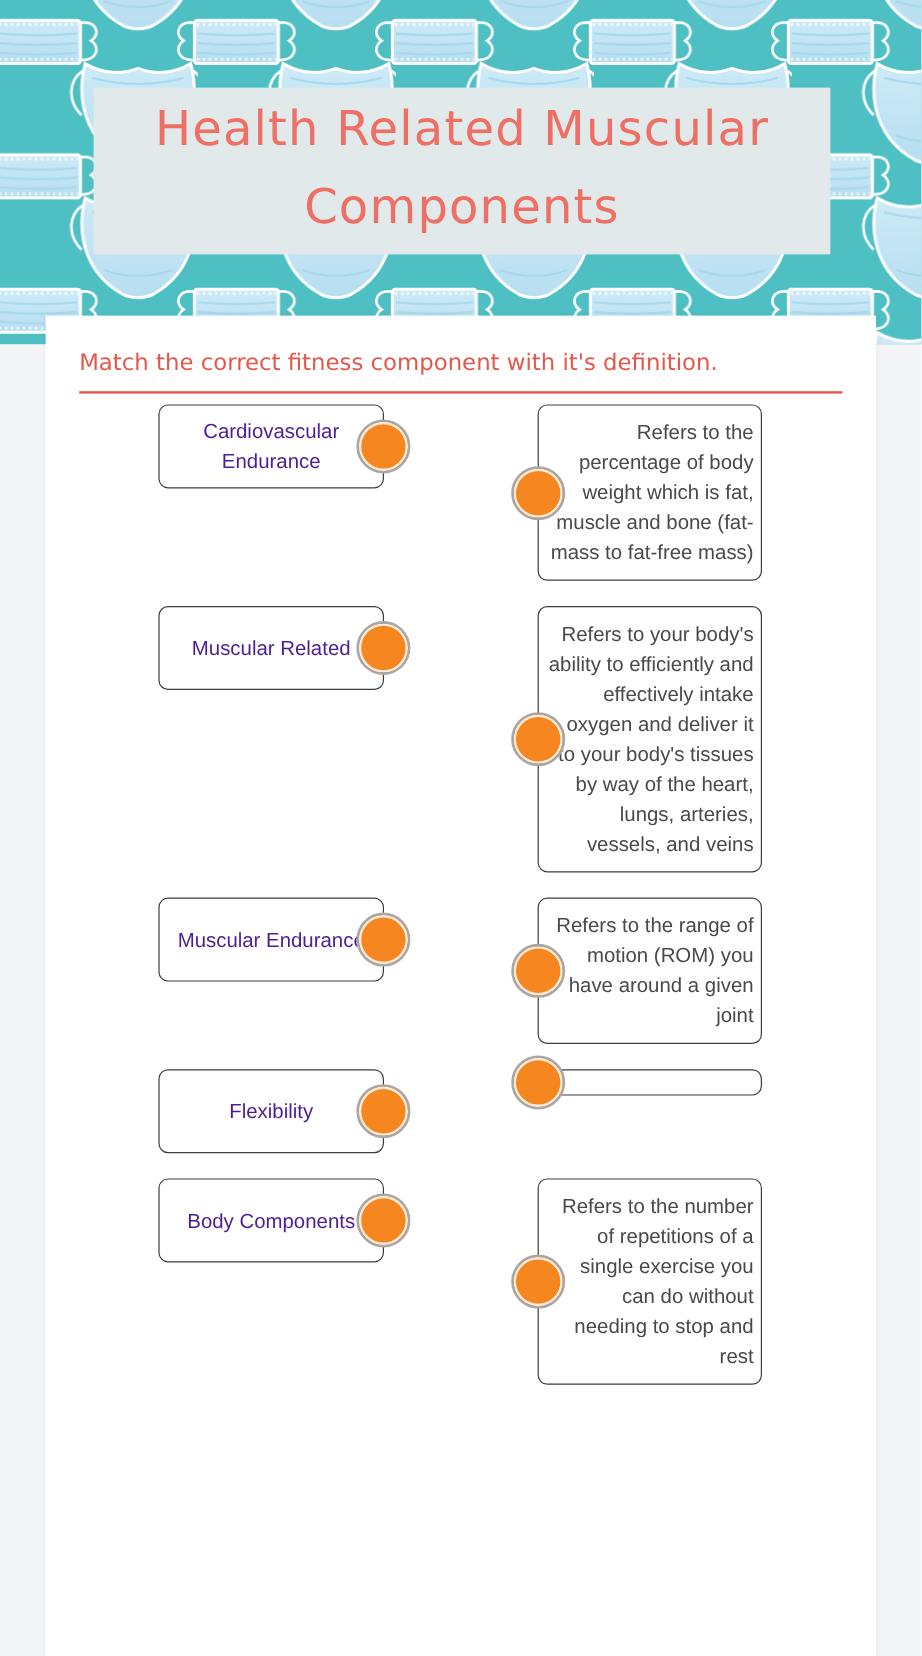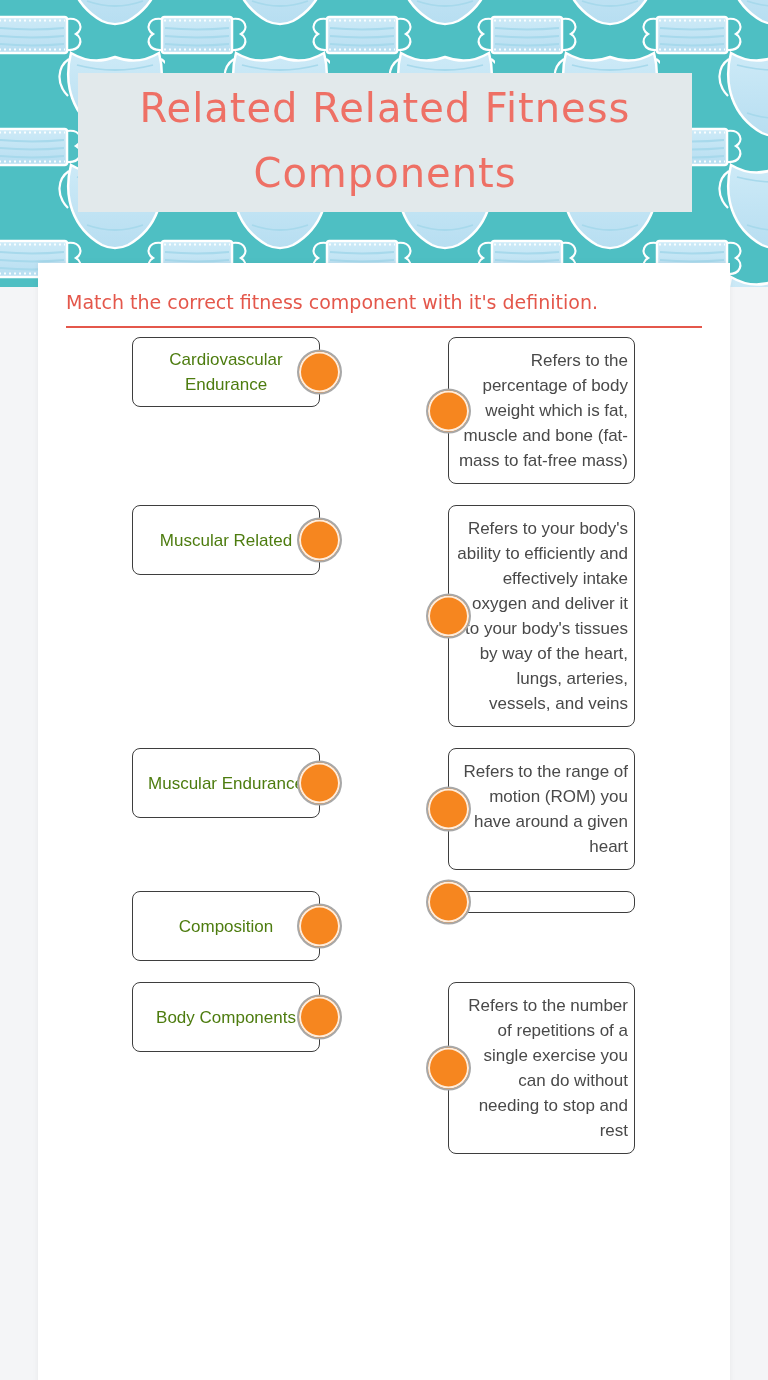--- a/index.html
+++ b/index.html
@@ -32,21 +32,21 @@
   }
   .matching-list{margin:0 0 0 94px;}
   .match-row{display:flex;align-items:flex-start;margin-top:21px;}
   .match-row:first-child{margin-top:9px;}
   .term-box{
     position:relative;box-sizing:border-box;
     width:188px;height:70px;flex:0 0 188px;
     border:1.5px solid #3E3E3E;border-radius:8px;background:#fff;
     display:flex;align-items:center;justify-content:center;
     text-align:center;padding:0 14px;
-    font-size:17px;line-height:25px;color:#4d7c0f;
+    font-size:17px;line-height:25px;color:#4c1d95;
   }
   .def-box{
     position:relative;box-sizing:border-box;
     width:187px;margin-left:128px;
     border:1.5px solid #3E3E3E;border-radius:8px;background:#fff;
     padding:10px 6px;
     text-align:right;font-size:17px;line-height:25px;color:#494949;
   }
   .handle{
     position:absolute;top:50%;transform:translateY(-50%);
@@ -90,21 +90,21 @@
         <use href="#cupmask" x="115" y="0"></use>
         <use href="#cupmask" x="115" y="112"></use>
         <use href="#hmask" x="32" y="58"></use>
         <use href="#hmask" x="197" y="58"></use>
       </pattern>
     </defs>
     <rect width="768" height="287" fill="#4EBFC3"></rect>
     <rect width="768" height="287" fill="url(#maskPattern)"></rect>
     <rect x="78" y="73" width="614" height="139" fill="#E2E9EB"></rect>
   </svg>
-  <div class="page-title">Related Related Fitness Components</div>
+  <div class="page-title">Health Related Muscular Components</div>
 </div>
 
 <div class="panel">
   <div class="instruction">Match the correct fitness component with it's definition.</div>
   <div class="divider"></div>
   <div class="matching-list">
   <div class="match-row">
     <div class="term-box">
       <span>Cardiovascular Endurance</span>
       <span class="handle"></span>
@@ -125,28 +125,28 @@
       <span class="handle"></span>
     </div>
   </div>
 
   <div class="match-row">
     <div class="term-box">
       <span>Muscular Endurance</span>
       <span class="handle"></span>
     </div>
     <div class="def-box">
-      <span>Refers to the range of motion (ROM) you have around a given heart</span>
+      <span>Refers to the range of motion (ROM) you have around a given joint</span>
       <span class="handle"></span>
     </div>
   </div>
 
   <div class="match-row">
     <div class="term-box">
-      <span>Composition</span>
+      <span>Flexibility</span>
       <span class="handle"></span>
     </div>
     <div class="def-box">
       <span class="handle"></span>
     </div>
   </div>
 
   <div class="match-row">
     <div class="term-box">
       <span>Body Components</span>

